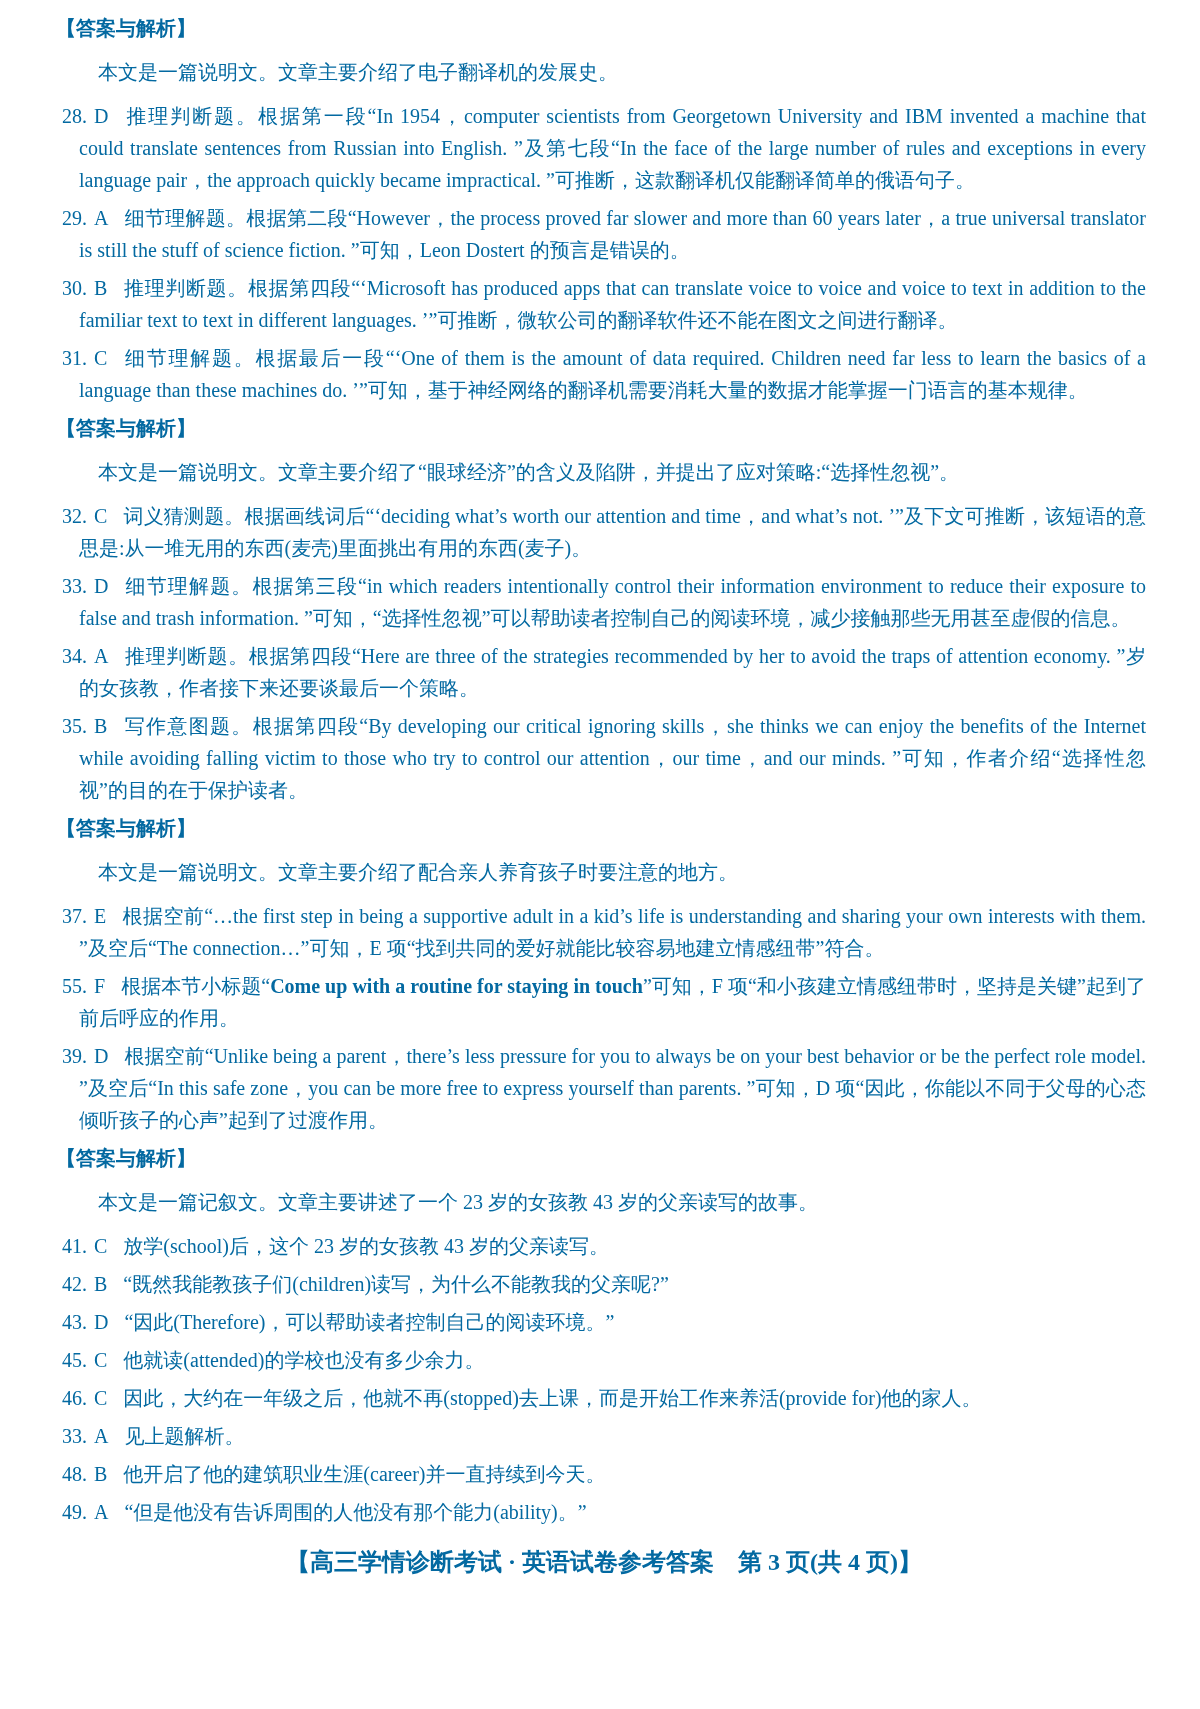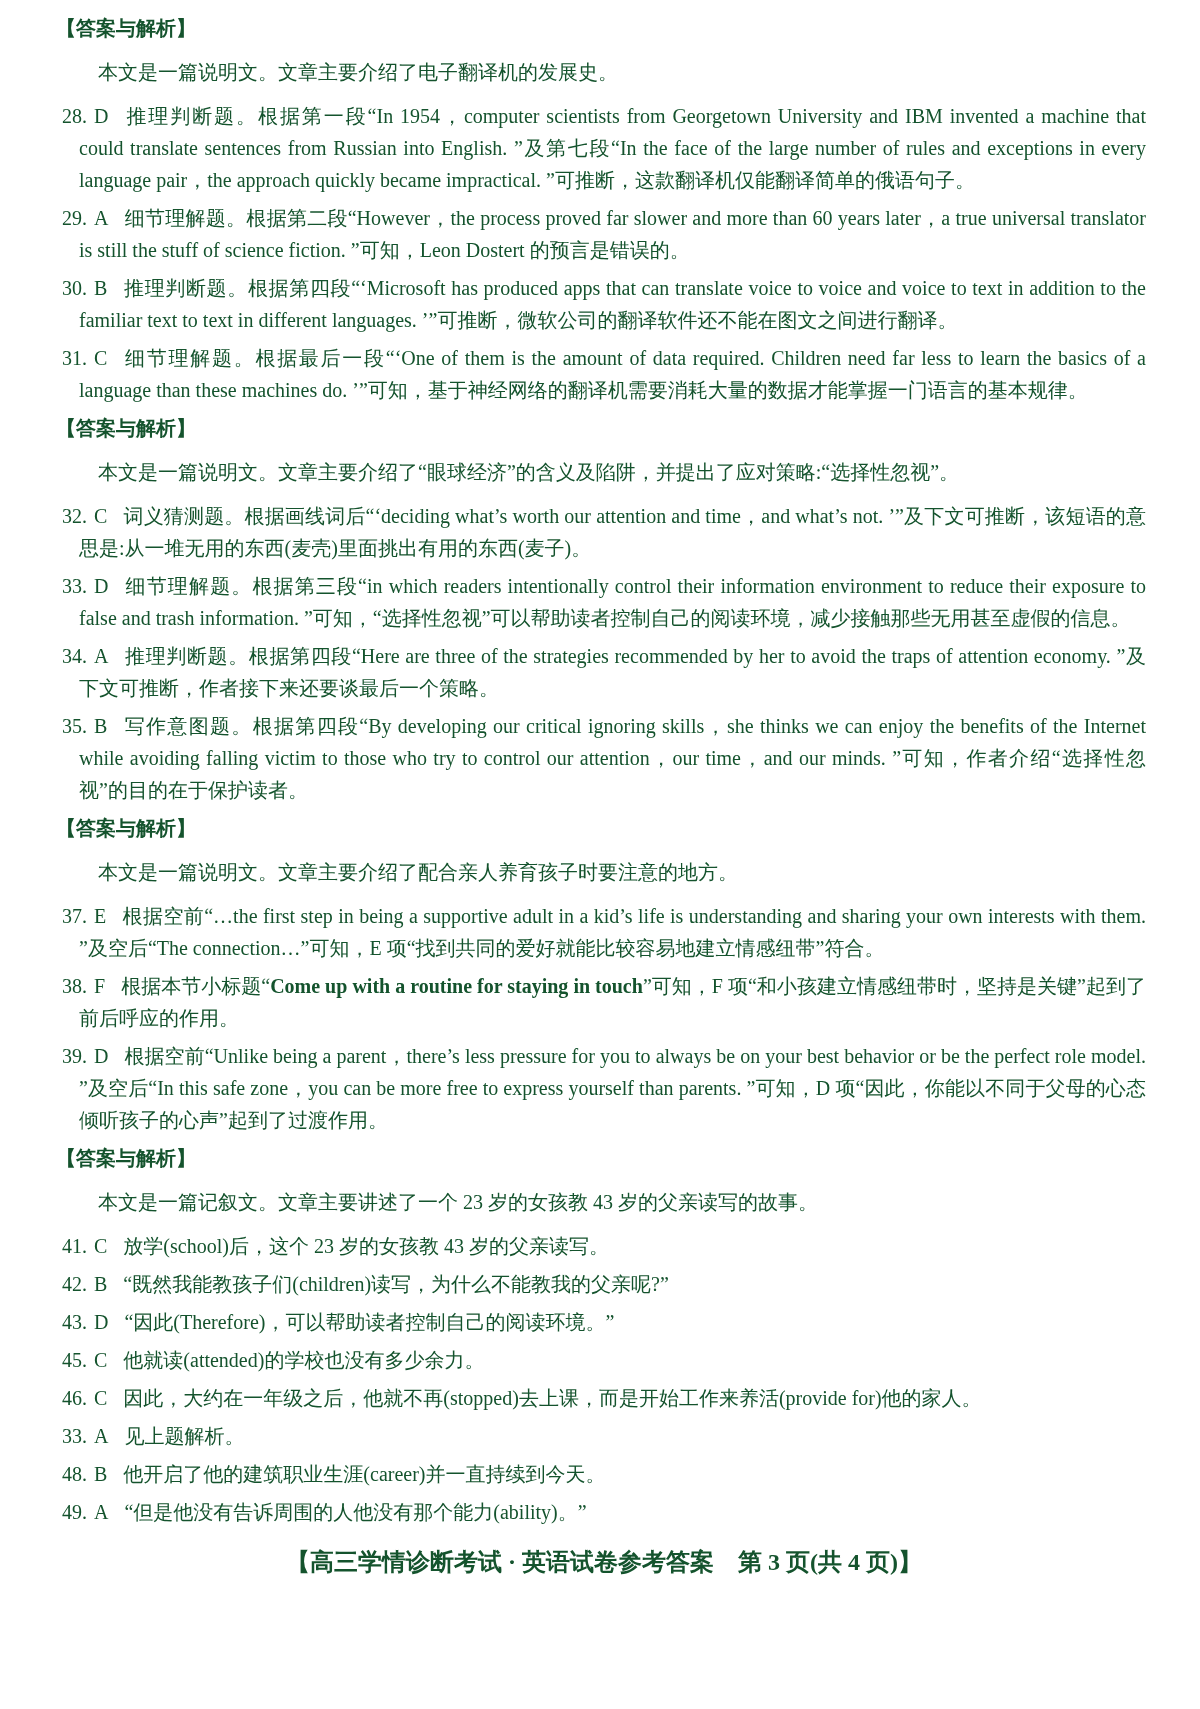--- a/index.html
+++ b/index.html
@@ -7,21 +7,21 @@
     padding: 0;
     background: #ffffff;
   }
   .page {
     position: relative;
     width: 1200px;
     height: 1709px;
     box-sizing: border-box;
     padding: 12px 48px 0 56px;
     background: #ffffff;
-    color: #14532d;
+    color: #0369a1;
     font-family: "Liberation Serif", "DejaVu Serif", serif;
     font-size: 20px;
     line-height: 32px;
     overflow: hidden;
   }
   .sec-header {
     margin: 0;
     font-size: 20px;
     font-weight: 700;
     line-height: 32px;
@@ -81,35 +81,35 @@
   <section>
     <h2 class="sec-header">【答案与解析】</h2>
     <p class="intro">本文是一篇说明文。文章主要介绍了“眼球经济”的含义及陷阱，并提出了应对策略:“选择性忽视”。</p>
     <div class="item">
       <span class="num">32.</span><span class="ans">C</span><span class="txt">词义猜测题。根据画线词后“‘deciding what’s worth our attention and time，and what’s not. ’”及下文可推断，该短语的意思是:从一堆无用的东西(麦壳)里面挑出有用的东西(麦子)。</span>
     </div>
     <div class="item">
       <span class="num">33.</span><span class="ans">D</span><span class="txt">细节理解题。根据第三段“in which readers intentionally control their information environment to reduce their exposure to false and trash information. ”可知，“选择性忽视”可以帮助读者控制自己的阅读环境，减少接触那些无用甚至虚假的信息。</span>
     </div>
     <div class="item">
-      <span class="num">34.</span><span class="ans">A</span><span class="txt">推理判断题。根据第四段“Here are three of the strategies recommended by her to avoid the traps of attention economy. ”及下文可推断，作者接下来还要谈最后一个策略。</span>
+      <span class="num">34.</span><span class="ans">A</span><span class="txt">推理判断题。根据第四段“Here are three of the strategies recommended by her to avoid the traps of attention economy. ”岁的女孩教，作者接下来还要谈最后一个策略。</span>
     </div>
     <div class="item">
       <span class="num">35.</span><span class="ans">B</span><span class="txt">写作意图题。根据第四段“By developing our critical ignoring skills，she thinks we can enjoy the benefits of the Internet while avoiding falling victim to those who try to control our attention，our time，and our minds. ”可知，作者介绍“选择性忽视”的目的在于保护读者。</span>
     </div>
   </section>
 
   <section>
     <h2 class="sec-header">【答案与解析】</h2>
     <p class="intro">本文是一篇说明文。文章主要介绍了配合亲人养育孩子时要注意的地方。</p>
     <div class="item">
       <span class="num">37.</span><span class="ans">E</span><span class="txt">根据空前“…the first step in being a supportive adult in a kid’s life is understanding and sharing your own interests with them. ”及空后“The connection…”可知，E 项“找到共同的爱好就能比较容易地建立情感纽带”符合。</span>
     </div>
     <div class="item">
-      <span class="num">38.</span><span class="ans">F</span><span class="txt"><span>根据本节小标题“</span><b>Come up with a routine for staying in touch</b><span>”可知，F 项“和小孩建立情感纽带时，坚持是关键”起到了前后呼应的作用。</span></span>
+      <span class="num">55.</span><span class="ans">F</span><span class="txt"><span>根据本节小标题“</span><b>Come up with a routine for staying in touch</b><span>”可知，F 项“和小孩建立情感纽带时，坚持是关键”起到了前后呼应的作用。</span></span>
     </div>
     <div class="item">
       <span class="num">39.</span><span class="ans">D</span><span class="txt">根据空前“Unlike being a parent，there’s less pressure for you to always be on your best behavior or be the perfect role model. ”及空后“In this safe zone，you can be more free to express yourself than parents. ”可知，D 项“因此，你能以不同于父母的心态倾听孩子的心声”起到了过渡作用。</span>
     </div>
   </section>
 
   <section>
     <h2 class="sec-header">【答案与解析】</h2>
     <p class="intro">本文是一篇记叙文。文章主要讲述了一个 23 岁的女孩教 43 岁的父亲读写的故事。</p>
     <div class="item">

